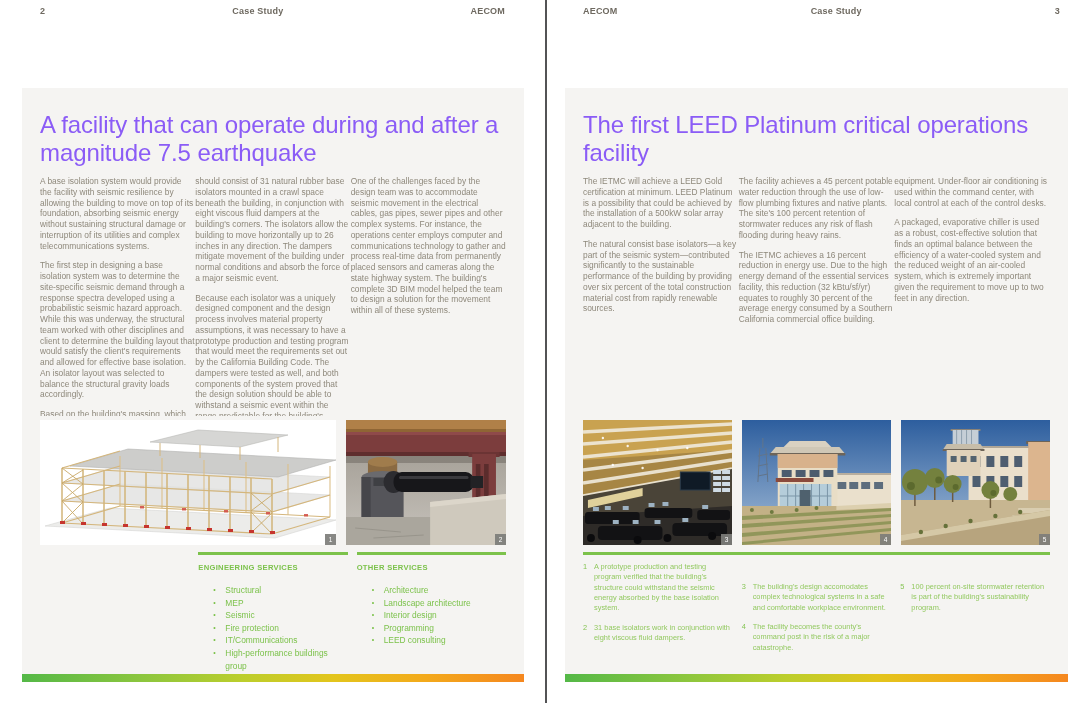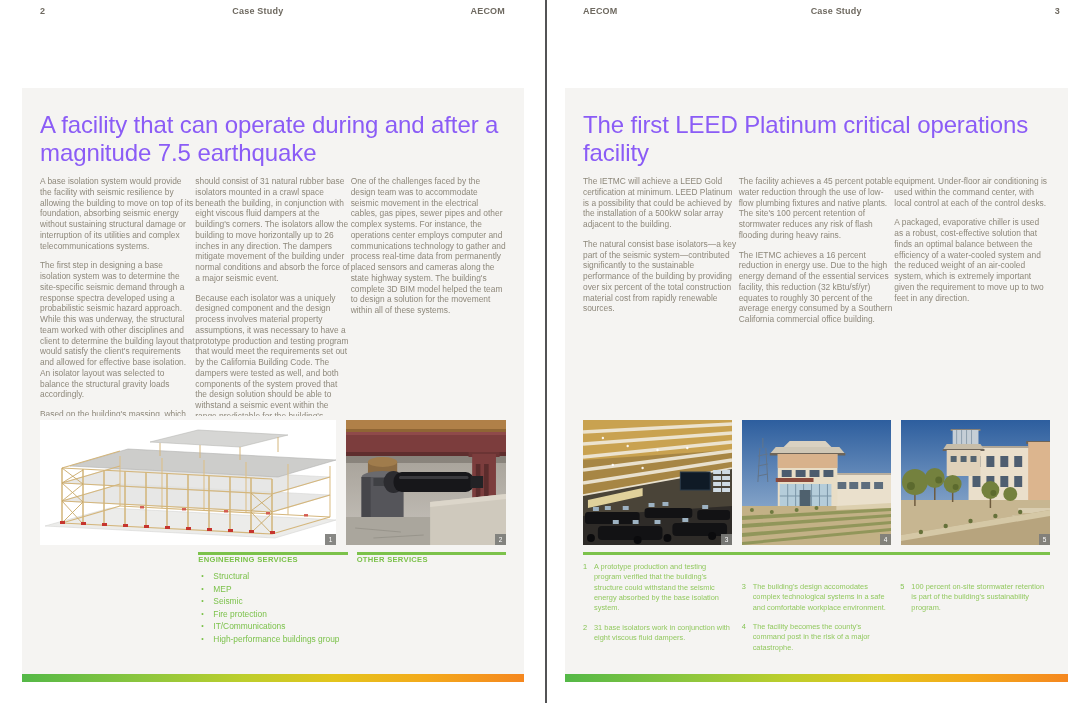--- a/index.html
+++ b/index.html
@@ -44,23 +44,23 @@
   #img-bim { flex:0 0 296px; }
   .img-box svg { display:block; width:100%; height:100%; }
   .badge {
     position:absolute; right:0; bottom:0; width:11px; height:11px;
     background:rgba(125,125,122,.92); color:#ffffff; font-size:6.5px;
     display:flex; align-items:center; justify-content:center;
   }
 
   .services { position:absolute; top:464px; left:18px; right:18px; display:flex; gap:9px; }
   .svc-spacer { flex:1; }
-  .svc { flex:1; border-top:3px solid #7cc24b; padding-top:0; }
+  .svc { flex:1; border-top:3px solid #7cc24b; padding-top:8px; }
   .svc h4 { margin:0 0 6px 0; font-size:7.6px; font-weight:700; color:#7cc24b; letter-spacing:.3px; }
-  .svc ul { margin:0; padding:0; list-style:none; }
+  .svc ul { margin:12px; padding:0; list-style:none; }
   .svc li { position:relative; padding-left:15px; font-size:8.4px; line-height:1.5; color:#7cc24b; }
   .svc li::before { content:"•"; position:absolute; left:3px; top:1px; font-size:7px; }
 
   .captions {
     position:absolute; top:464px; left:18px; right:18px;
     border-top:3px solid #7cc24b; display:flex; gap:9px;
   }
   .cap-col { flex:1; padding-top:7px; min-width:0; }
   .cap-col.offset { padding-top:27px; }
   .cap { display:flex; margin-bottom:9px; }
@@ -241,20 +241,27 @@
         <li>Structural</li>
         <li>MEP</li>
         <li>Seismic</li>
         <li>Fire protection</li>
         <li>IT/Communications</li>
         <li>High-performance buildings group</li>
       </ul>
     </div>
     <div class="svc">
       <h4>OTHER SERVICES</h4>
+      <ul>
+        <li>Architecture</li>
+        <li>Landscape architecture</li>
+        <li>Interior design</li>
+        <li>Programming</li>
+        <li>LEED consulting</li>
+      </ul>
     </div>
   </div>
 
   <div class="grad-bar"></div>
 </div>
 
 <div class="page-header" id="hdr-right">
   <span>AECOM</span>
   <span>Case Study</span>
   <span>3</span>

